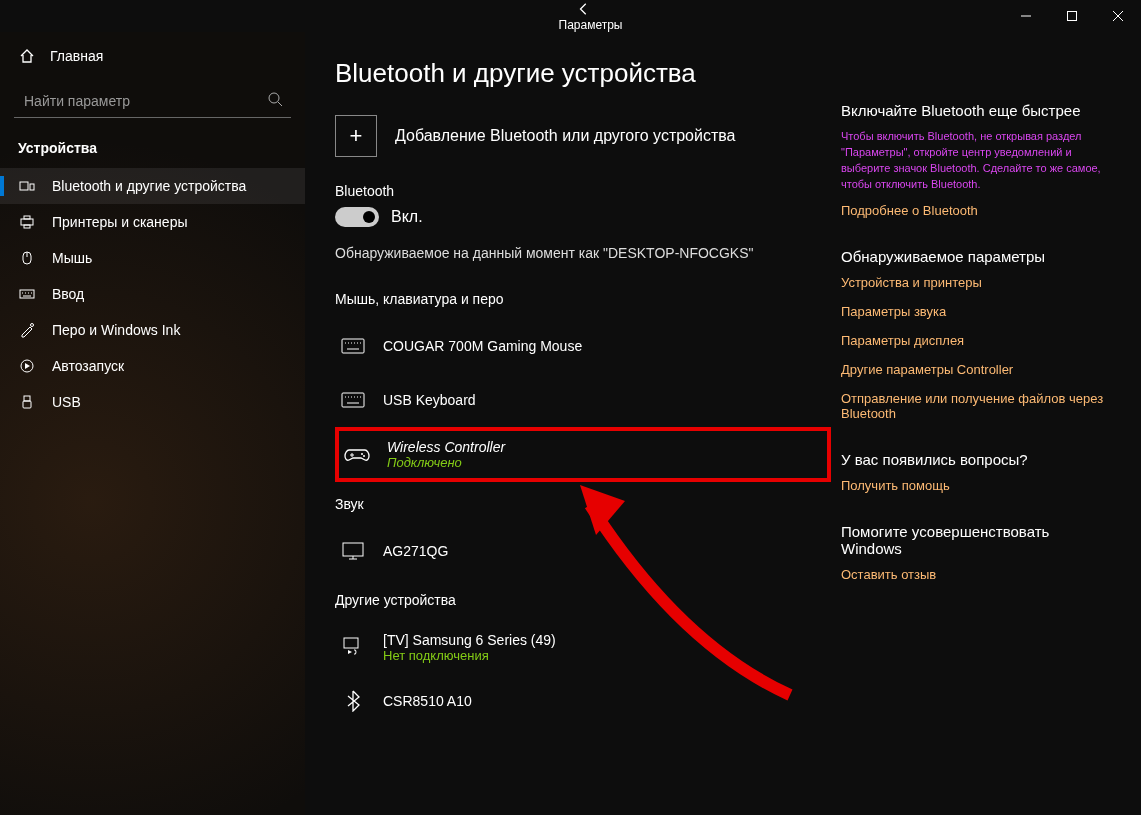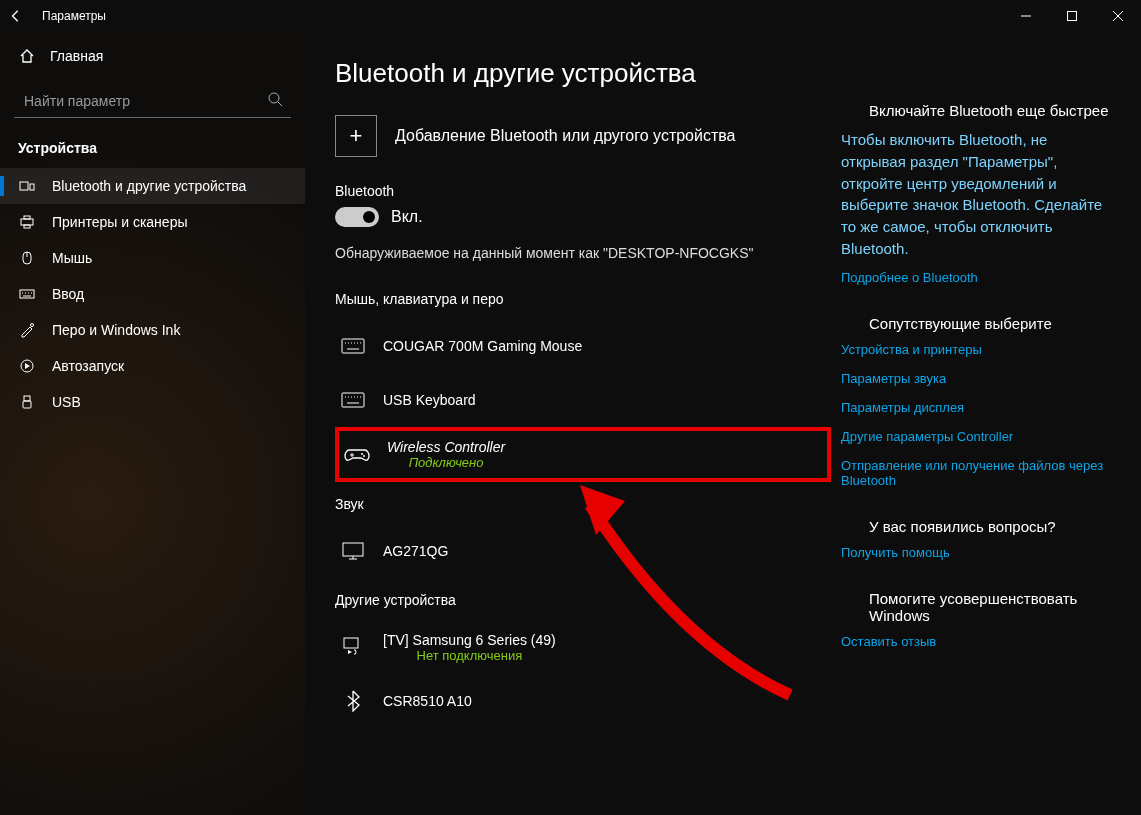--- a/index.html
+++ b/index.html
@@ -1,17 +1,17 @@
 <!DOCTYPE html>
 <html><head>
 <meta charset="utf-8">
 <style>
   * { margin: 0; padding: 0; box-sizing: border-box; font-family: "Segoe UI", sans-serif; }
   body { width: 1141px; height: 815px; background: #0d0d0d; color: #fff; overflow: hidden; position: relative; }
-  .titlebar { height: 32px; display: flex; align-items: center; padding-left: 4px; }
+  .titlebar { height: 32px; display: flex; align-items: center; padding-left: 26px; flex-direction: column; }
   .titlebar .back { width: 24px; height: 24px; display:flex; align-items:center; justify-content:center; color:#fff; }
   .titlebar .title { margin-left: 14px; font-size: 12px; color: #fff; }
   .win-controls { position: absolute; top: 0; right: 0; display: flex; }
   .win-controls div { width: 46px; height: 32px; display:flex; align-items:center; justify-content:center; color:#fff; font-size:10px; }
   .main { display: flex; height: calc(100% - 32px); }
   .sidebar { width: 305px; padding: 8px 0 0 0; background: rgba(20,15,10,0.4); position:relative; }
   .sidebar::before { content:""; position:absolute; inset:0; background: radial-gradient(circle at 30% 60%, rgba(120,70,30,0.25), transparent 70%); pointer-events:none; }
   .home { display:flex; align-items:center; padding: 8px 18px; gap: 14px; font-size: 14px; }
   .search-wrap { margin: 12px 14px 18px; position: relative; }
   .search { width: 100%; height: 34px; background: transparent; border: none; border-bottom: 1px solid #666; color: #f97316; padding: 0 34px 0 10px; font-size: 14px; outline: none; }
@@ -31,27 +31,27 @@
   .bt-label { font-size: 14px; margin-bottom: 8px; display:block; }
   .toggle { display:flex; align-items:center; gap:12px; margin-bottom: 18px; }
   .toggle-track { width:44px; height:20px; background:#555; border-radius:10px; position:relative; }
   .toggle-thumb { width:12px; height:12px; background:#000; border-radius:50%; position:absolute; top:4px; right:4px; }
   .toggle-on .toggle-track { background:#ccc; }
   .discover { font-size: 14px; color:#ddd; margin-bottom: 30px; }
   .section-hdr { font-size: 14px; font-weight: 400; margin: 14px 0 12px; }
   .device { display:flex; align-items:center; gap:16px; padding: 10px 4px; min-height:54px; }
   .device.highlight { border:4px solid #e60000; padding: 8px 4px; font-style: italic; }
   .dev-icon { width:28px; display:flex; justify-content:center; color:#fff; }
-  .dev-text { display:flex; flex-direction:column;text-align:center; }
+  .dev-text { display:flex; flex-direction:column; }
   .dev-name { font-size: 14px; }
   .dev-status { font-size: 13px; color:#84cc16; }
   .side-block { margin-bottom: 30px; }
-  .side-title { font-size: 15px; font-weight:400; margin-bottom: 10px; color:#fff;margin-left:28px; }
-  .side-text { font-size: 15px; color:#7dd3fc; line-height:1.45; margin-bottom: 10px; }
-  .side-link { display:block; font-size: 13px; color:#0ea5e9; margin-bottom: 14px; cursor:pointer; }
+  .side-title { font-size: 15px; font-weight:400; margin-bottom: 10px; color:#fff; }
+  .side-text { font-size: 11px; color:#d946ef; line-height:1.45; margin-bottom: 10px; }
+  .side-link { display:block; font-size: 13px; color:#fdba74; margin-bottom: 14px; cursor:pointer; }
   
   .arrow { position:absolute; left:560px; top:465px; pointer-events:none; }
   svg { display:block; }
 </style>
 </head>
 <body>
 
 <div class="titlebar">
   <div class="back">
     <svg width="14" height="14" viewBox="0 0 16 16">
@@ -281,21 +281,21 @@
       </div>
     </div>
 
     <div class="content-side">
       <div class="side-block">
         <div class="side-title">Включайте Bluetooth еще быстрее</div>
         <div class="side-text">Чтобы включить Bluetooth, не открывая раздел "Параметры", откройте центр уведомлений и выберите значок Bluetooth. Сделайте то же самое, чтобы отключить Bluetooth.</div>
         <span class="side-link">Подробнее о Bluetooth</span>
       </div>
       <div class="side-block">
-        <div class="side-title">Сопутствующие выберите</div>
+        <div class="side-title">Обнаруживаемое параметры</div>
         <span class="side-link">Устройства и принтеры</span>
         <span class="side-link">Параметры звука</span>
         <span class="side-link">Параметры дисплея</span>
         <span class="side-link">Другие параметры Controller</span>
         <span class="side-link">Отправление или получение файлов через Bluetooth</span>
       </div>
       <div class="side-block">
         <div class="side-title">У вас появились вопросы?</div>
         <span class="side-link">Получить помощь</span>
       </div>

